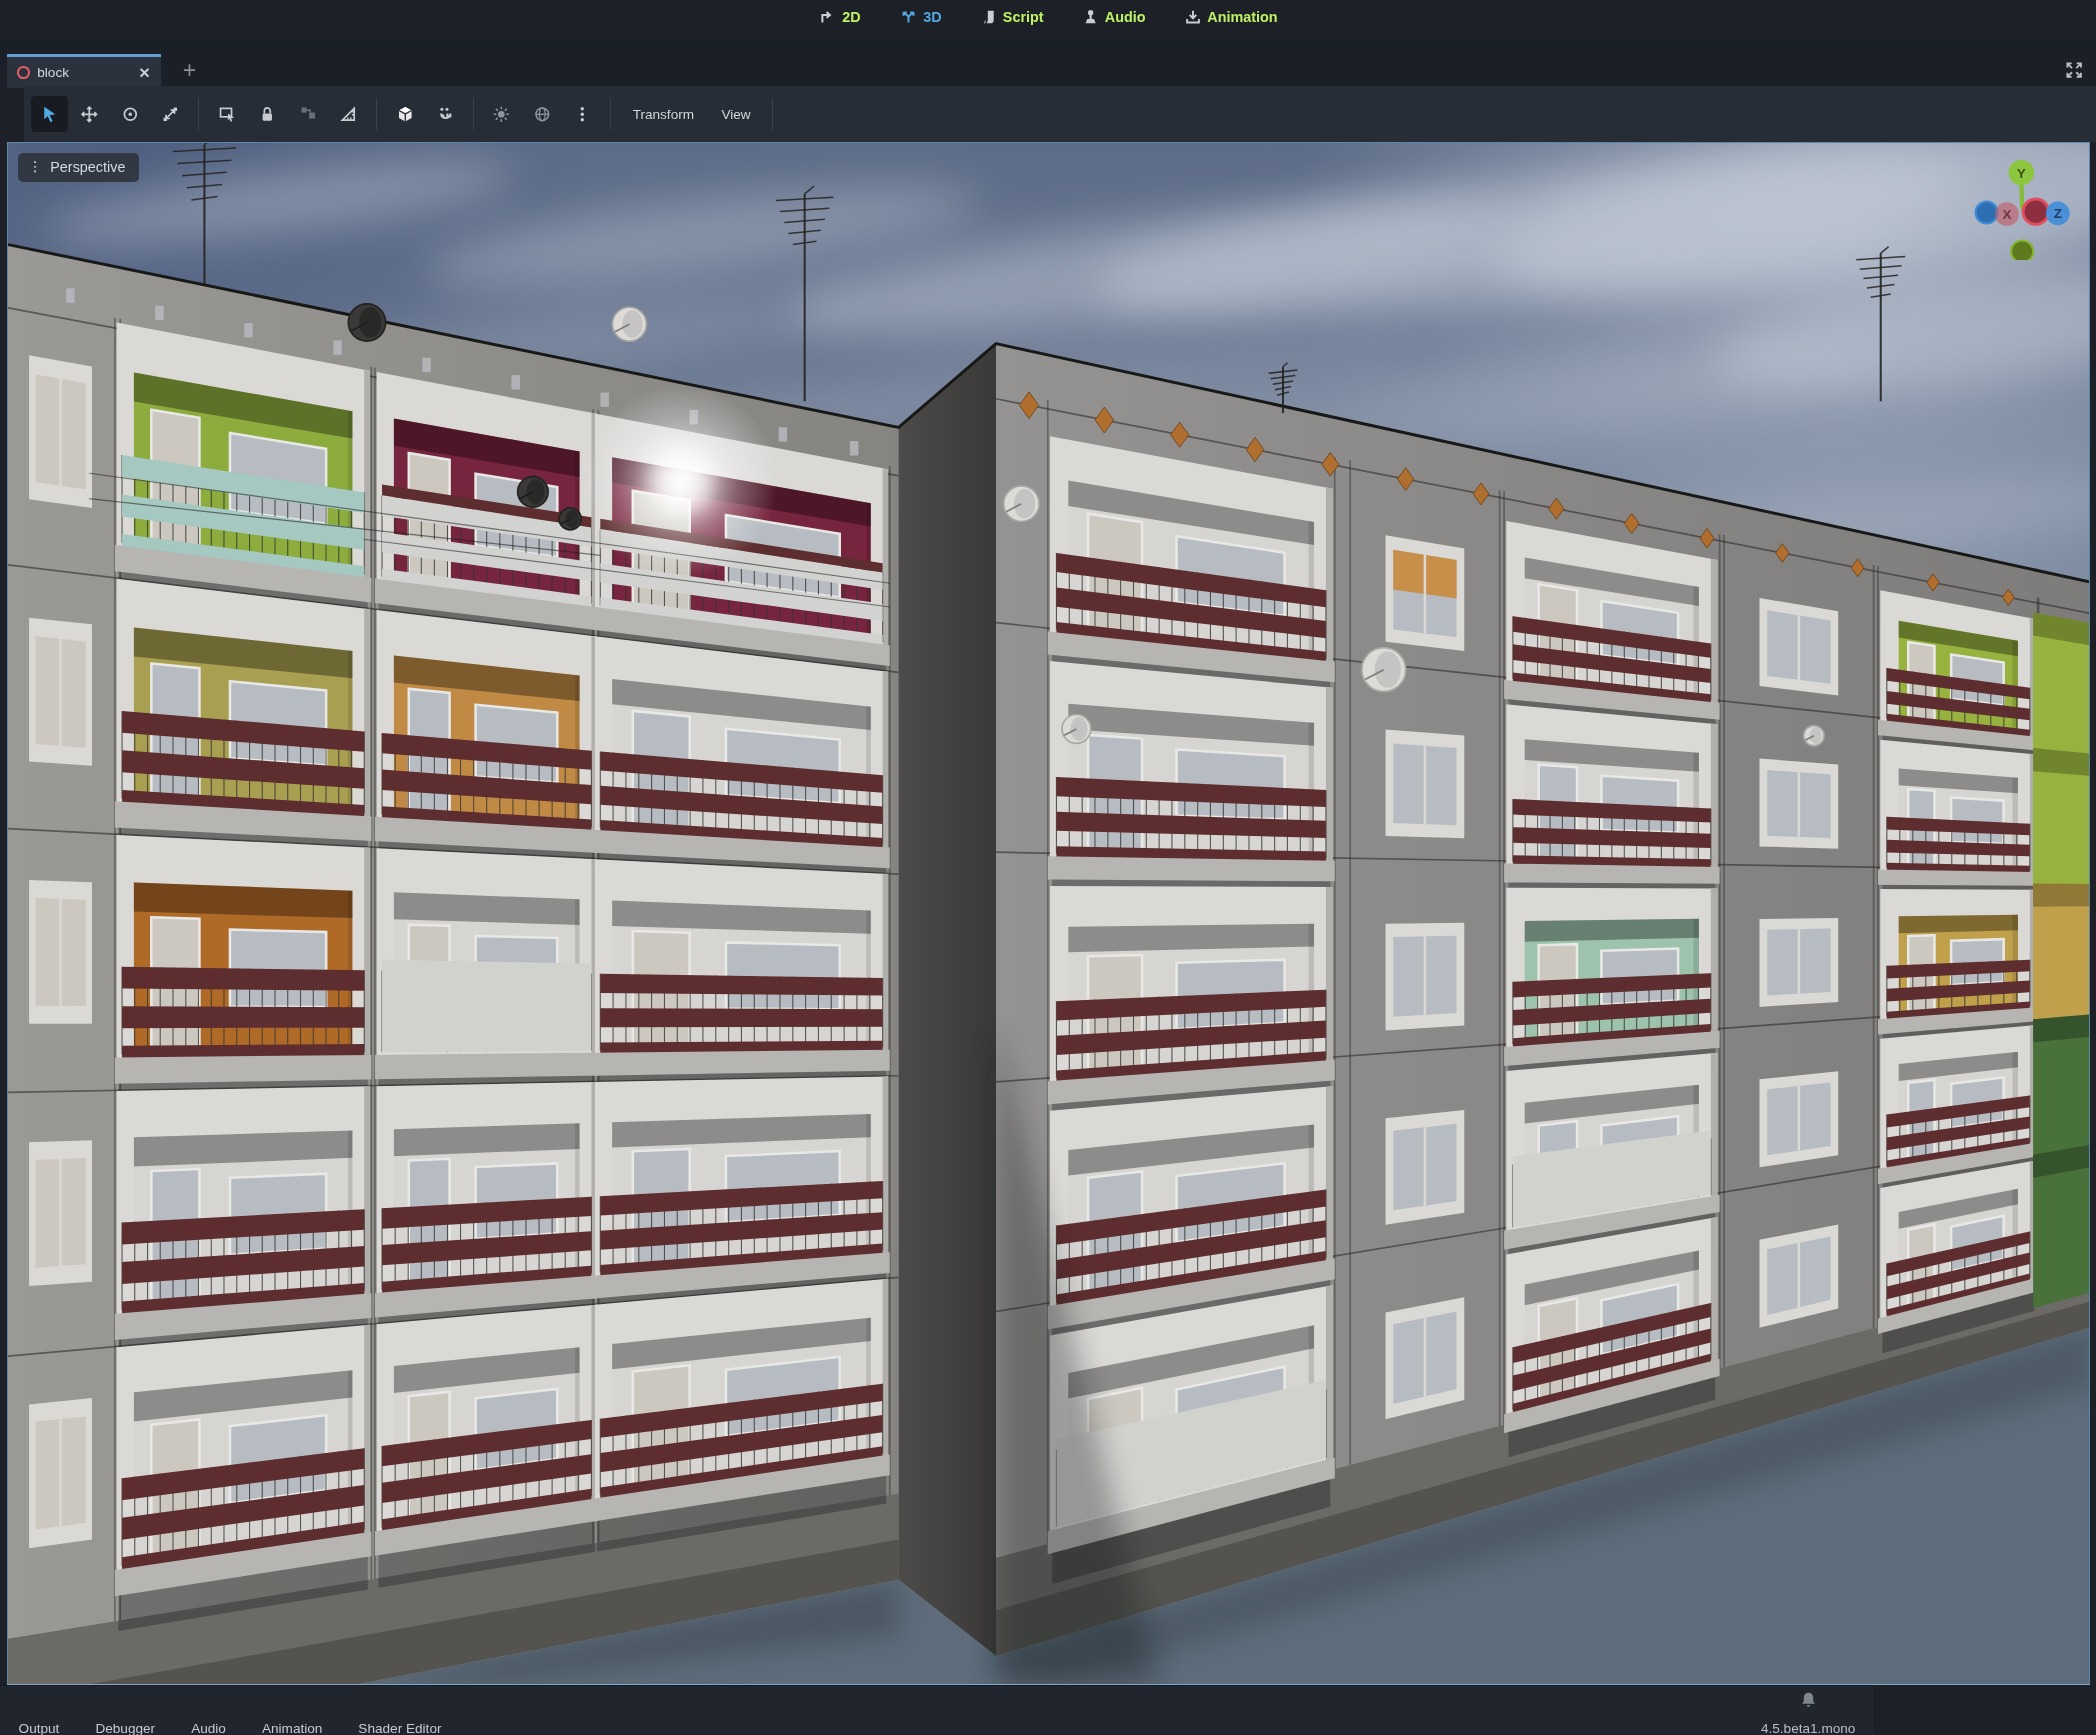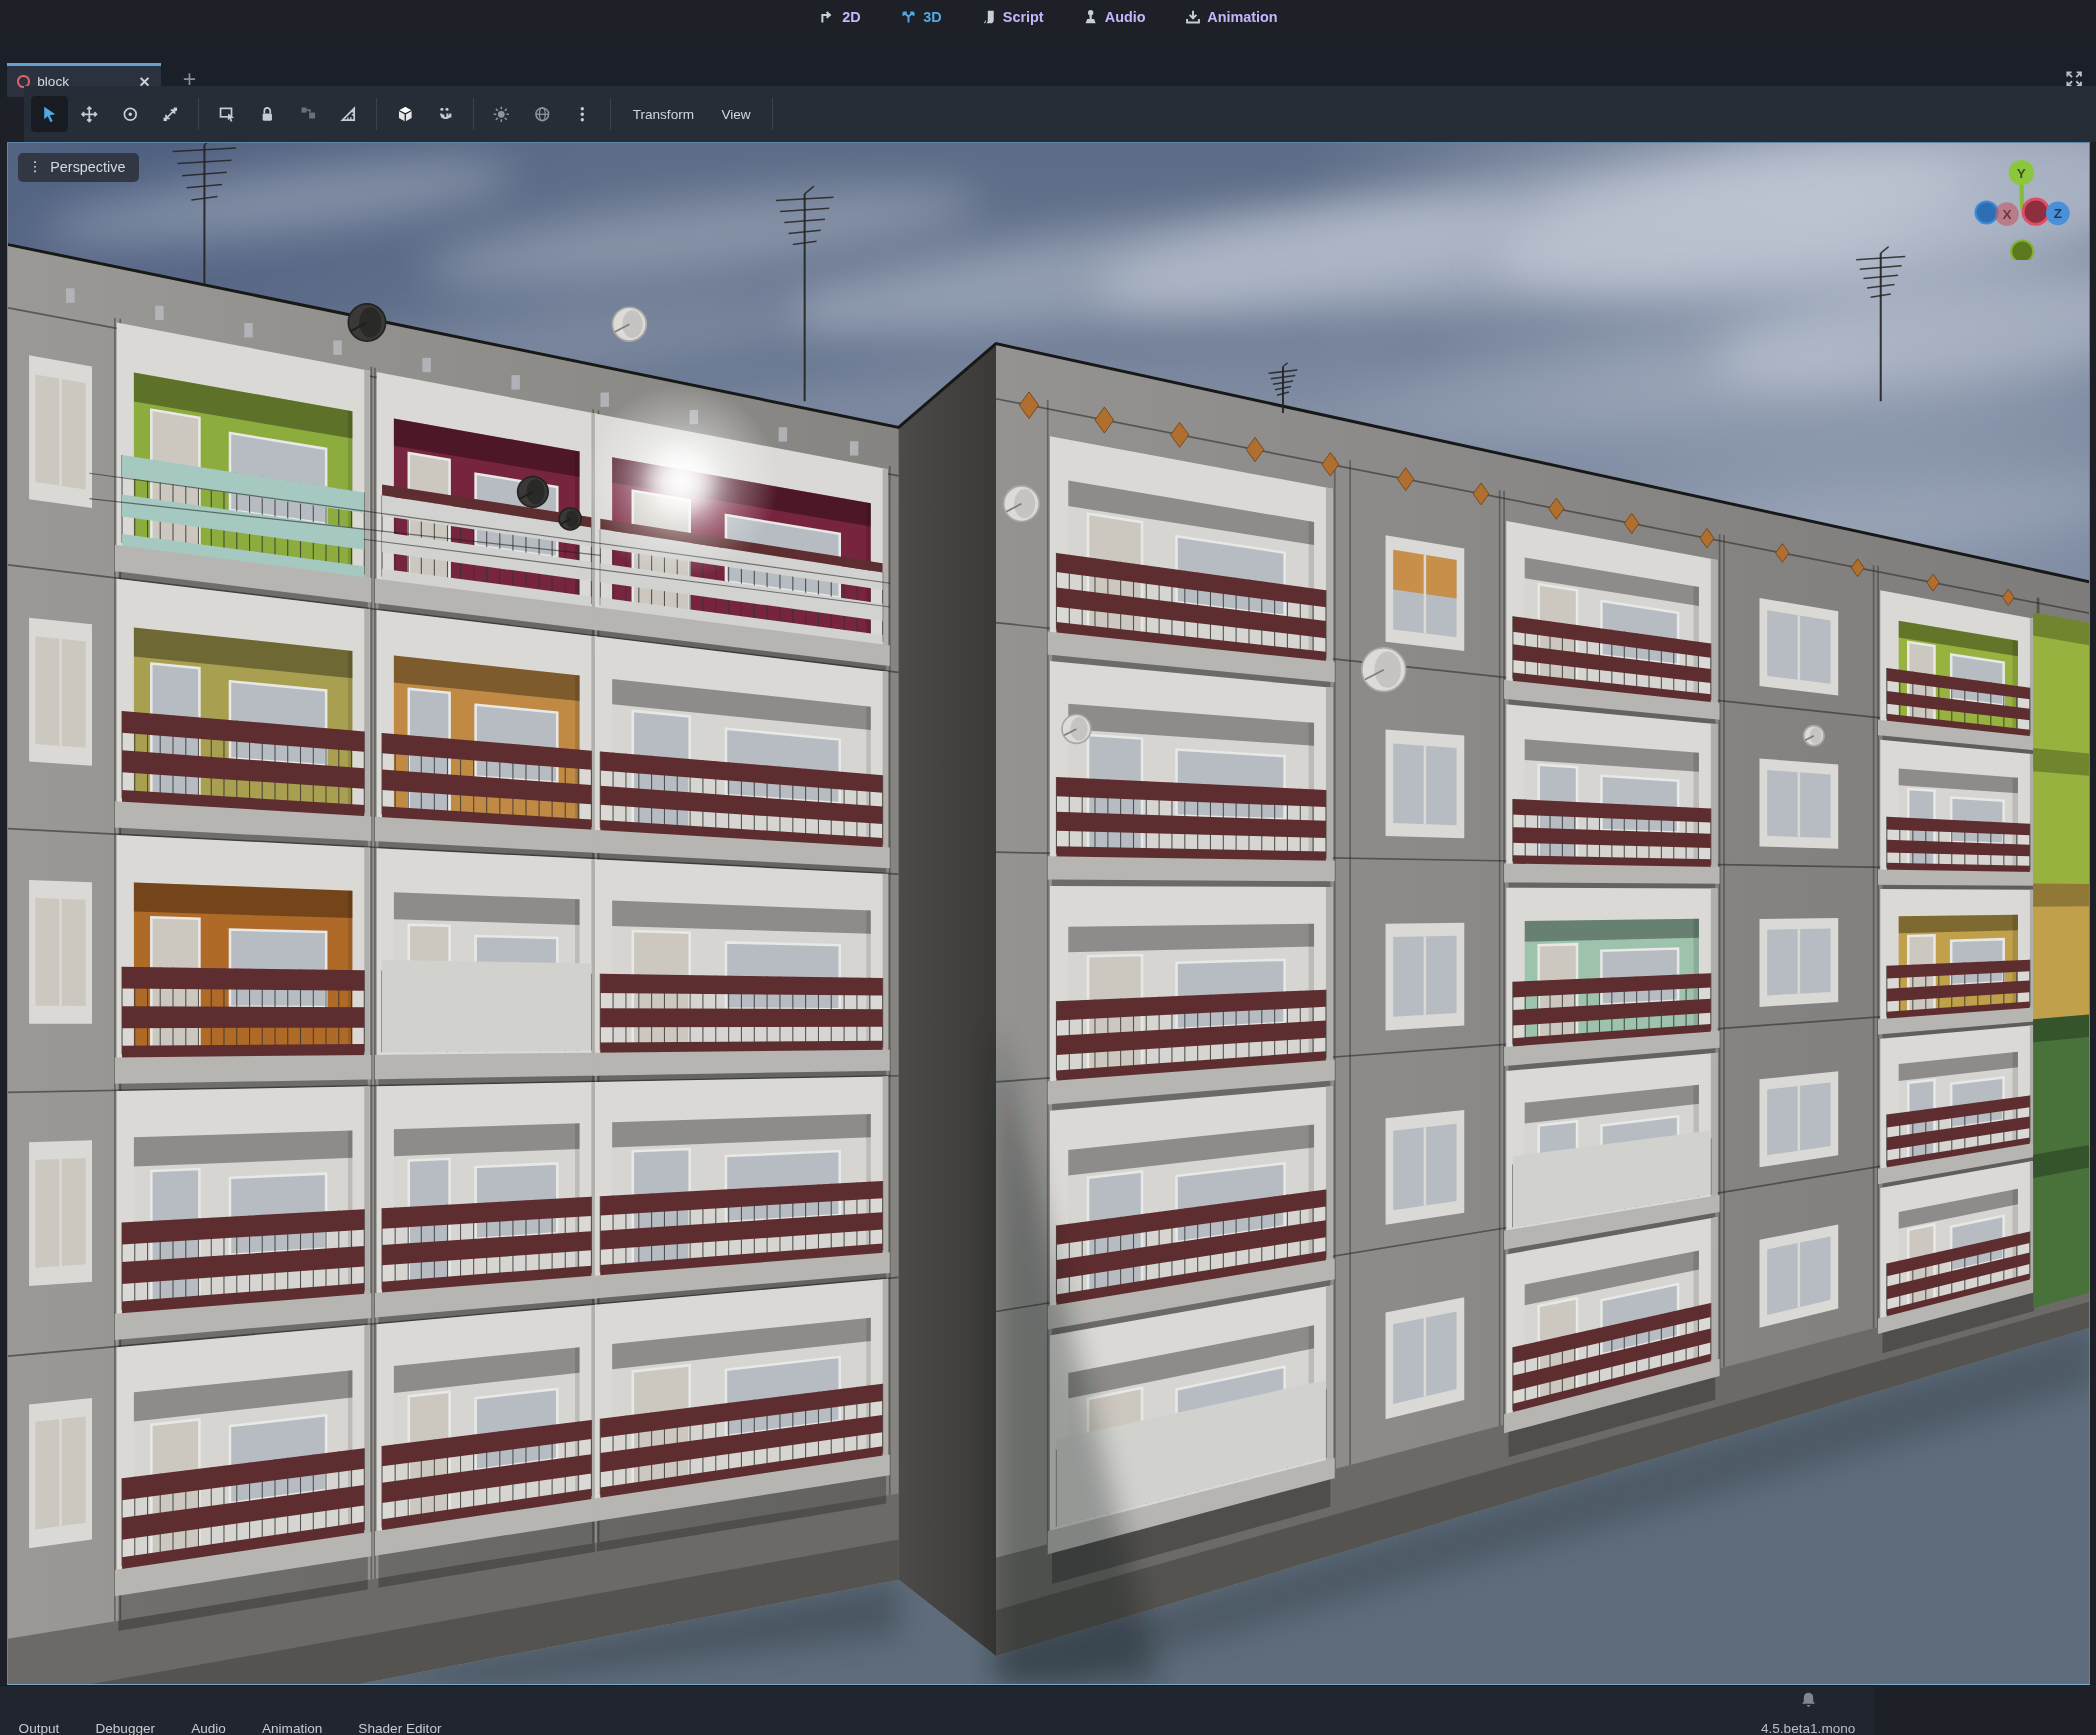--- a/index.html
+++ b/index.html
@@ -1,22 +1,22 @@
 <!DOCTYPE html>
 <html style="font-size:13.6px"><head>
 <meta charset="utf-8">
 <style>
   html,body{margin:0;padding:0;background:#1d2127;width:2097px;height:1736px;overflow:hidden;
     font-family:"Liberation Sans",sans-serif;-webkit-font-smoothing:antialiased;}
   .topbar{position:absolute;left:0;top:0;width:2097px;height:34px;background:#1d2127;
     display:flex;align-items:center;justify-content:center;gap:39px;}
-  .tb-item{display:flex;align-items:center;gap:6.8px;color:#c4b5fd;font-size:14.4px;font-weight:700;cursor:default;}
+  .tb-item{display:flex;align-items:center;gap:6.8px;color:#bef264;font-size:14.4px;font-weight:700;cursor:default;}
   .tb-item.active{color:#53a8e2;}
   .tb-item svg{display:block;}
-  .tabbar{position:absolute;left:0;top:44px;width:2097px;height:53px;background:#1b2028;}
+  .tabbar{position:absolute;left:0;top:35px;width:2097px;height:53px;background:#1b2028;}
   .scene-tab{position:absolute;left:6.8px;bottom:0;height:34px;width:154px;background:#2b323e;
     border-top:3.4px solid #64a0d2;display:flex;align-items:center;gap:7.6px;padding:0 10.2px;box-sizing:border-box;}
   .scene-tab .ring{width:12.7px;height:12.7px;border:2.5px solid #e2606a;border-radius:50%;box-sizing:border-box;}
   .scene-tab .lbl{color:#d6d9de;font-size:13.6px;}
   .scene-tab .close{color:#cdd1d7;font-size:14.4px;font-weight:700;margin-left:auto;}
   .tab-add{position:absolute;left:175px;bottom:3.4px;width:29px;height:29px;color:#8a9099;font-size:23px;
     display:flex;align-items:center;justify-content:center;}
   .tab-expand{position:absolute;right:8.5px;bottom:3.4px;width:29px;height:29px;display:flex;align-items:center;justify-content:center;}
   .toolbar{position:absolute;left:0;top:86px;width:2097px;height:56px;background:#272d36;
     display:flex;align-items:center;padding-left:6.8px;box-sizing:border-box;gap:3.4px;margin-left:24px;}

